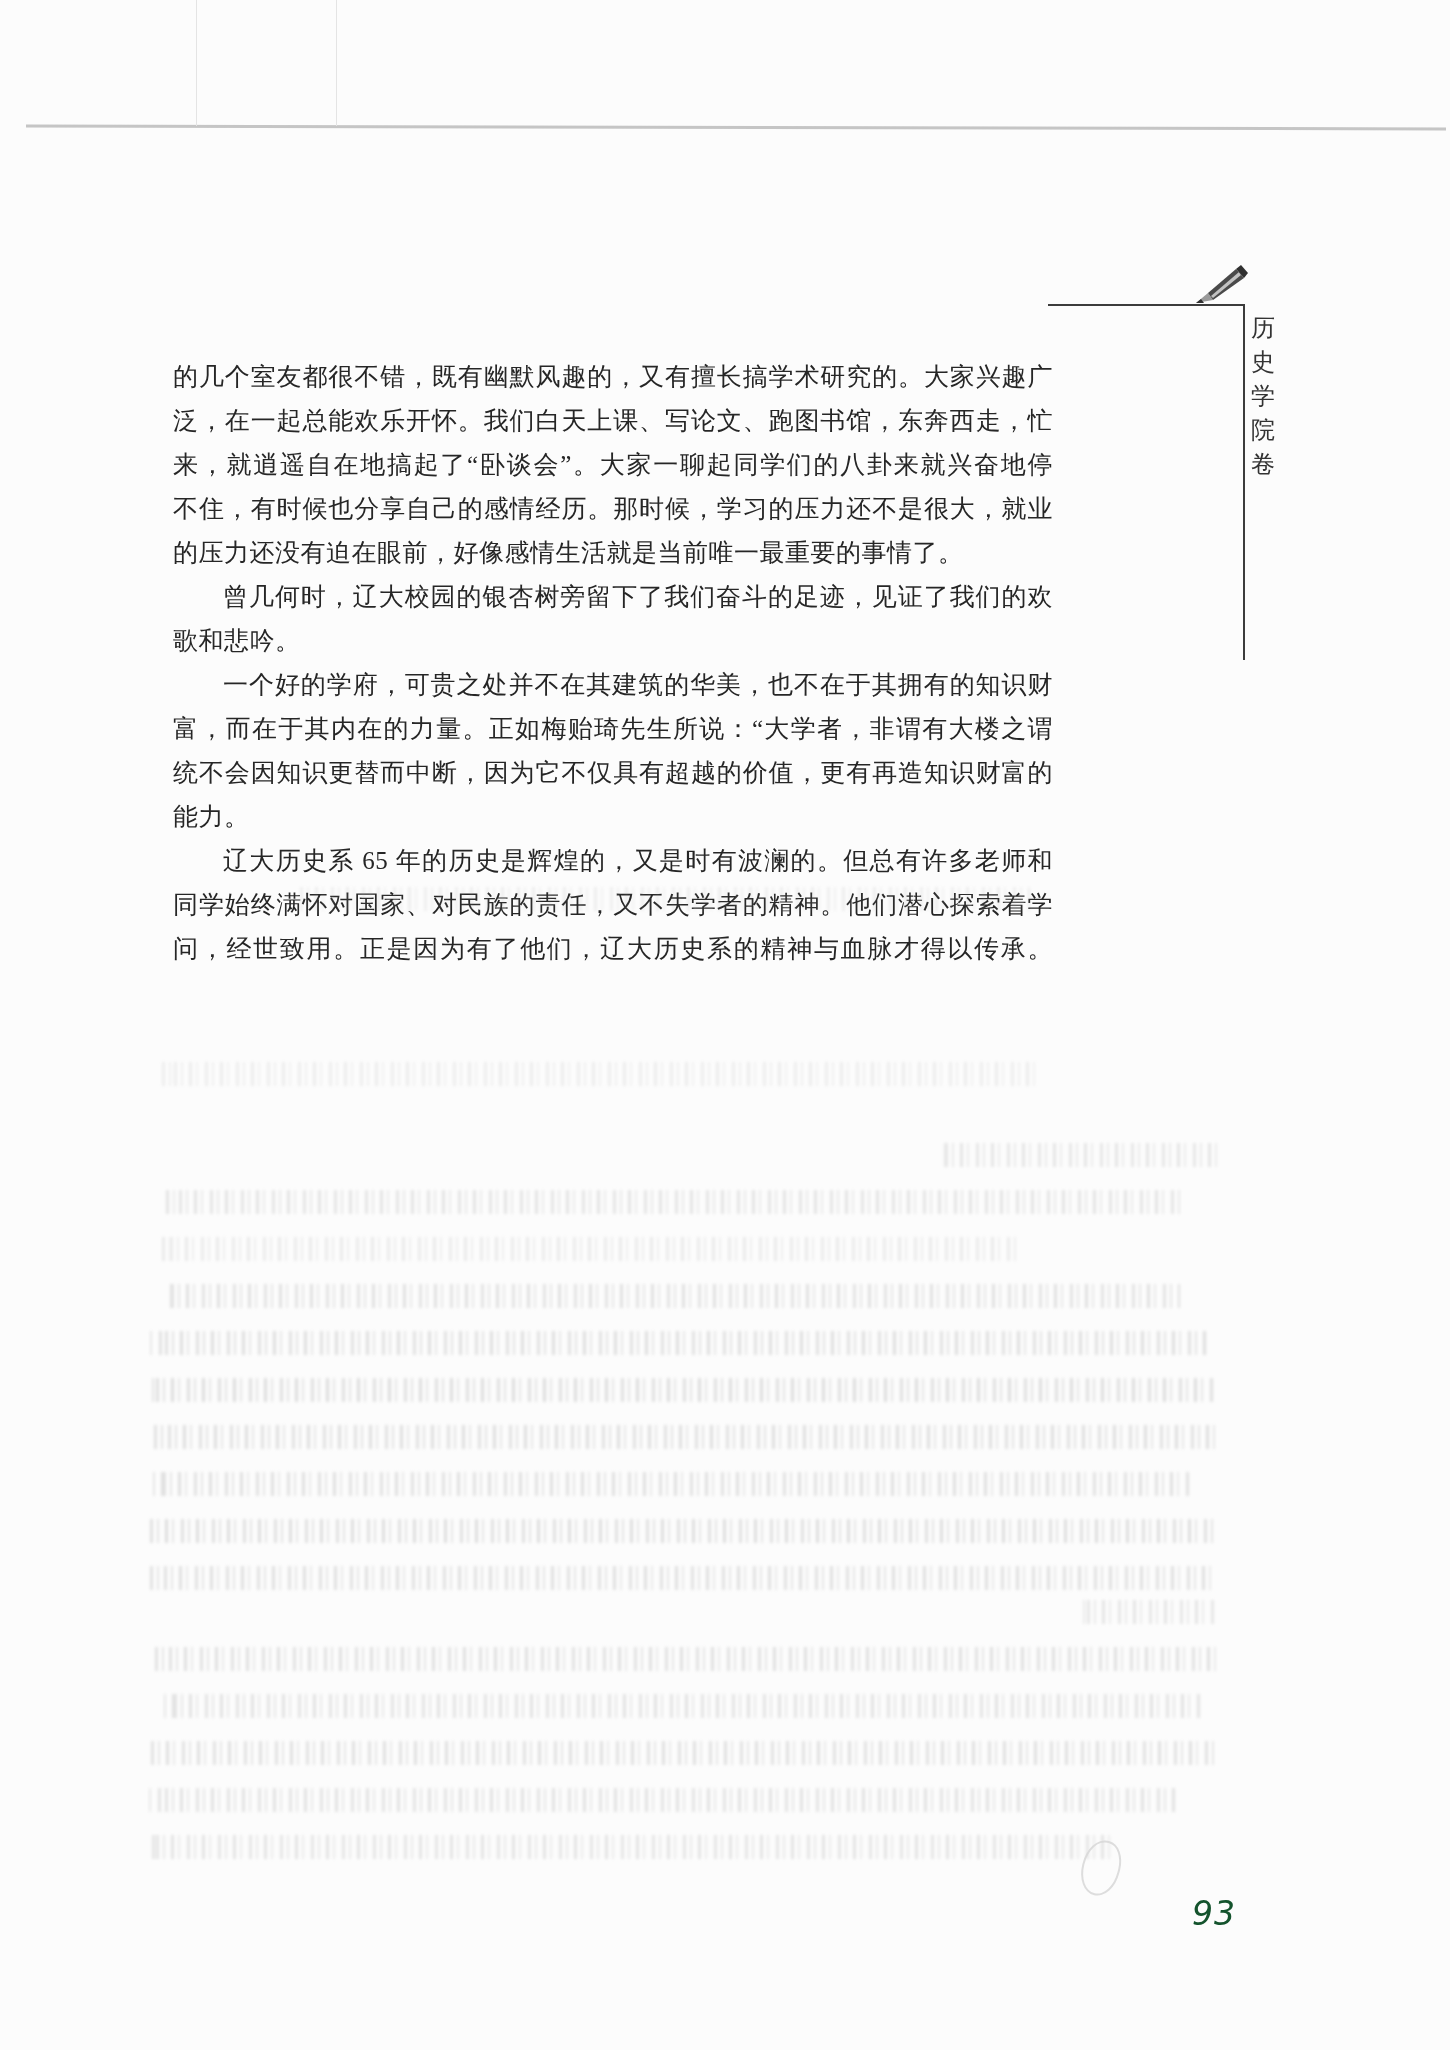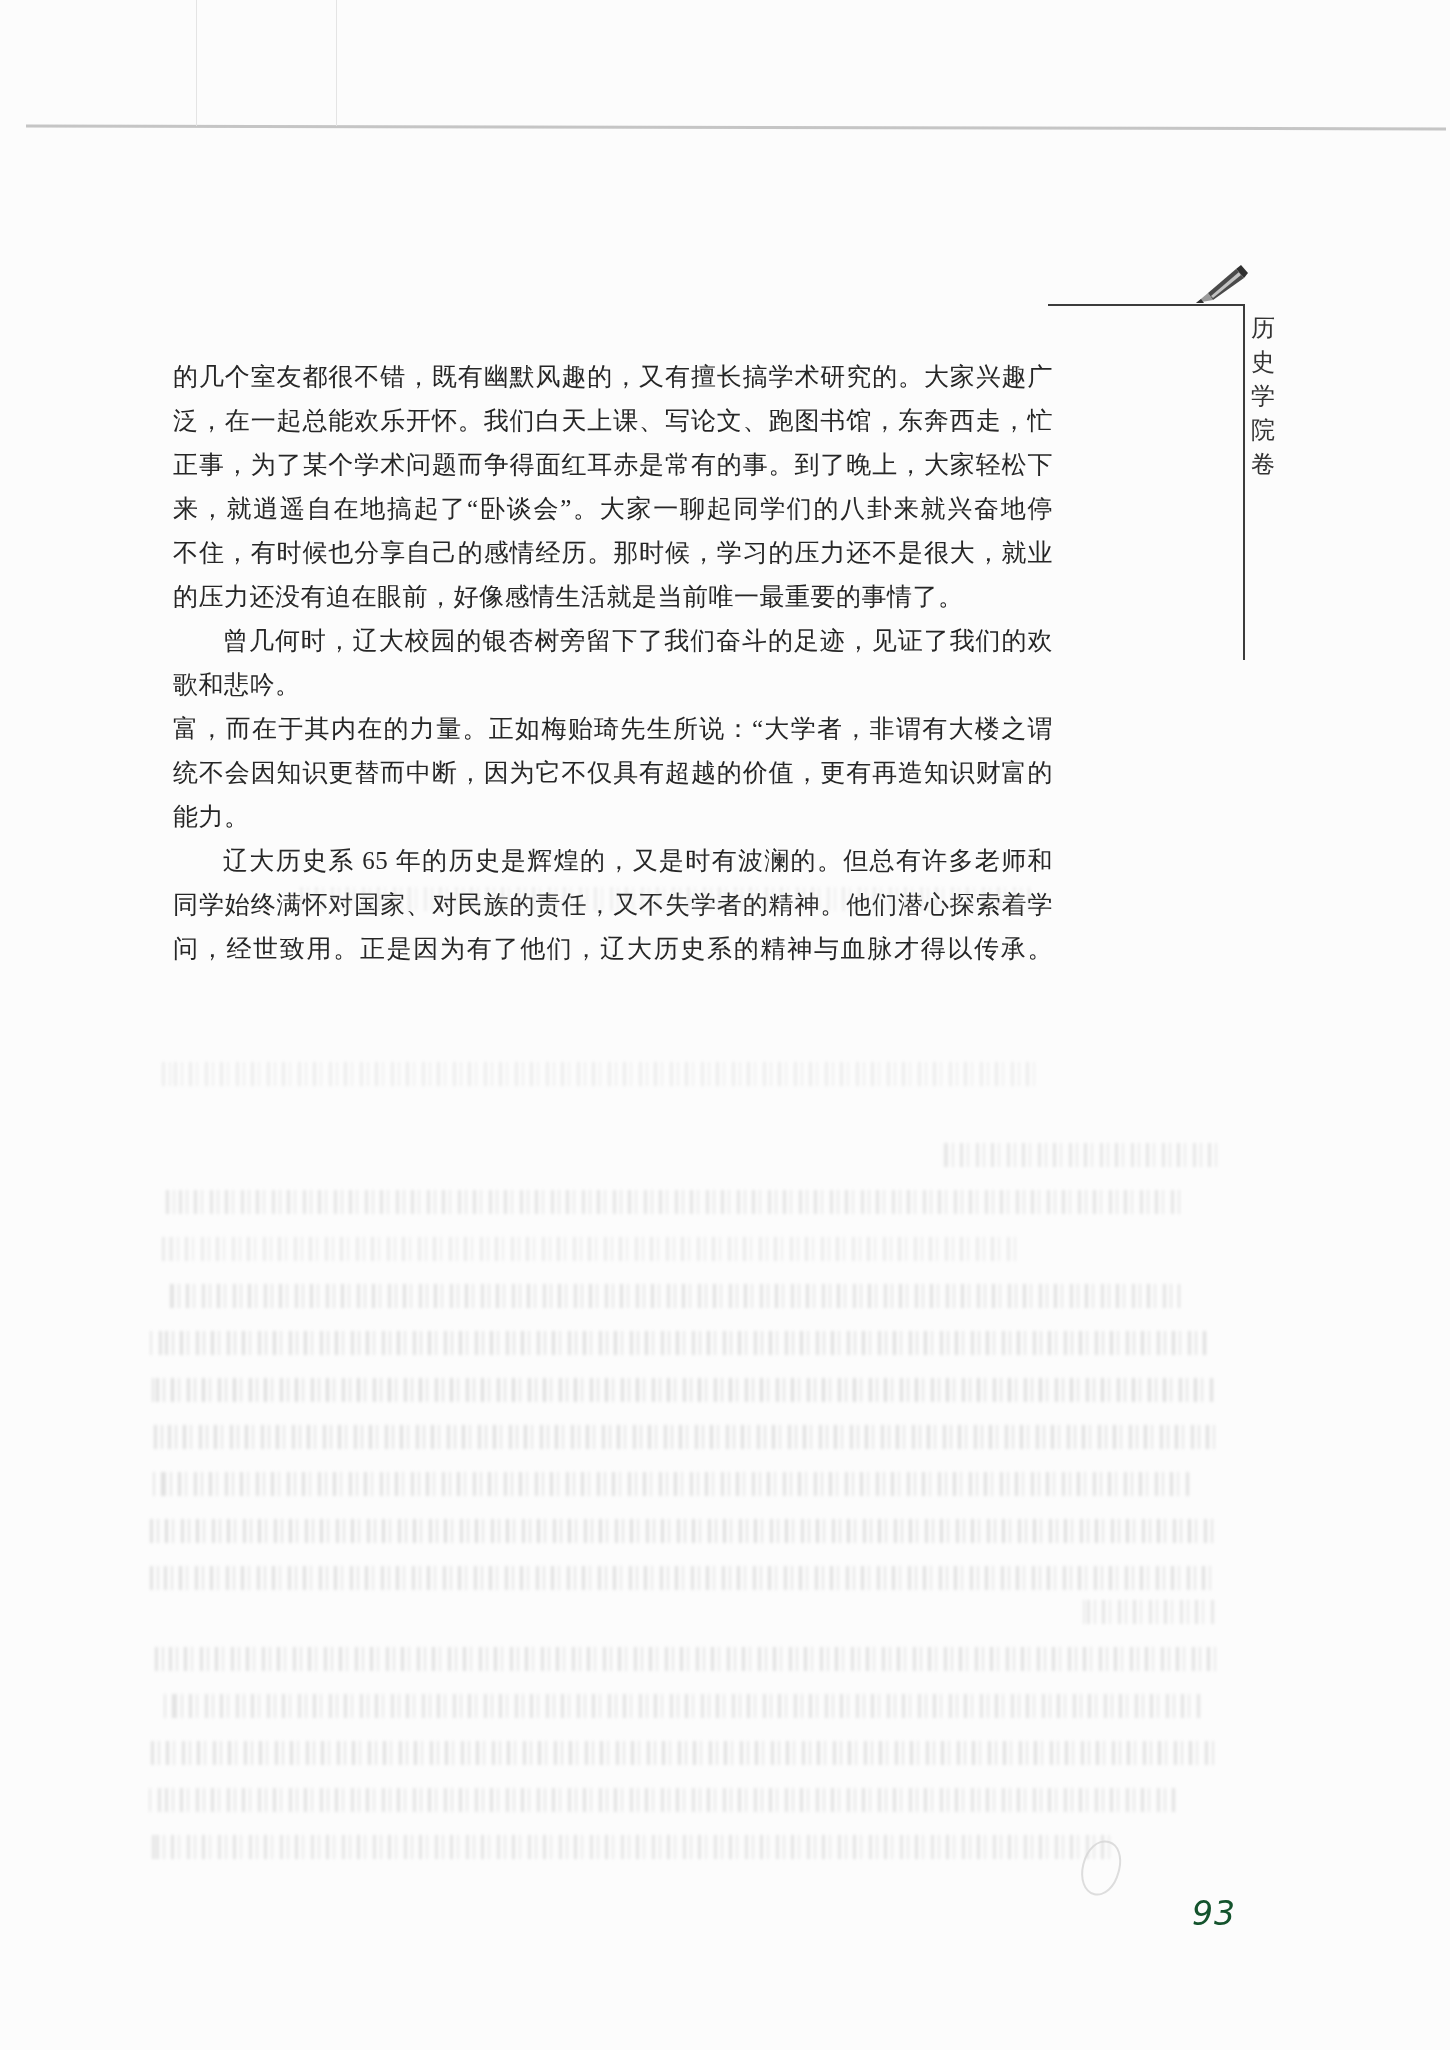--- a/index.html
+++ b/index.html
@@ -86,28 +86,28 @@
     <span>历</span>
     <span>史</span>
     <span>学</span>
     <span>院</span>
     <span>卷</span>
   </div>
 
   <div id="maintext" class="textblock">
     <div class="bline just">的几个室友都很不错，既有幽默风趣的，又有擅长搞学术研究的。大家兴趣广</div>
     <div class="bline just">泛，在一起总能欢乐开怀。我们白天上课、写论文、跑图书馆，东奔西走，忙</div>
-    <div class="bline just">正事，为了某个学术问题而争得面红耳赤是常有的事。到了晚上，大家轻松下</div>
     <div class="bline just">来，就逍遥自在地搞起了“卧谈会”。大家一聊起同学们的八卦来就兴奋地停</div>
     <div class="bline just">不住，有时候也分享自己的感情经历。那时候，学习的压力还不是很大，就业</div>
     <div class="bline shortline">的压力还没有迫在眼前，好像感情生活就是当前唯一最重要的事情了。</div>
 
     <div class="bline just ind">曾几何时，辽大校园的银杏树旁留下了我们奋斗的足迹，见证了我们的欢</div>
     <div class="bline shortline">歌和悲吟。</div>
 
+    <div class="bline just ind">一个好的学府，可贵之处并不在其建筑的华美，也不在于其拥有的知识财</div>
     <div class="bline just">富，而在于其内在的力量。正如梅贻琦先生所说：“大学者，非谓有大楼之谓</div>
     <div class="bline just">统不会因知识更替而中断，因为它不仅具有超越的价值，更有再造知识财富的</div>
     <div class="bline shortline">能力。</div>
 
     <div class="bline just ind">辽大历史系 65 年的历史是辉煌的，又是时有波澜的。但总有许多老师和</div>
     <div class="bline just">同学始终满怀对国家、对民族的责任，又不失学者的精神。他们潜心探索着学</div>
     <div class="bline just">问，经世致用。正是因为有了他们，辽大历史系的精神与血脉才得以传承。</div>
   </div>
 
 

